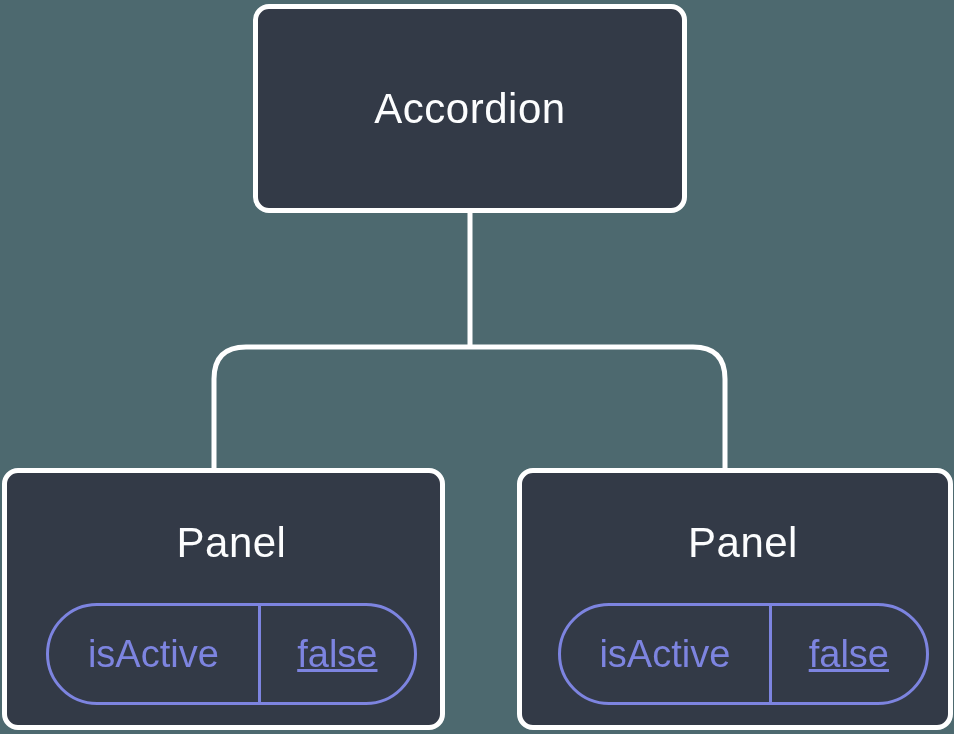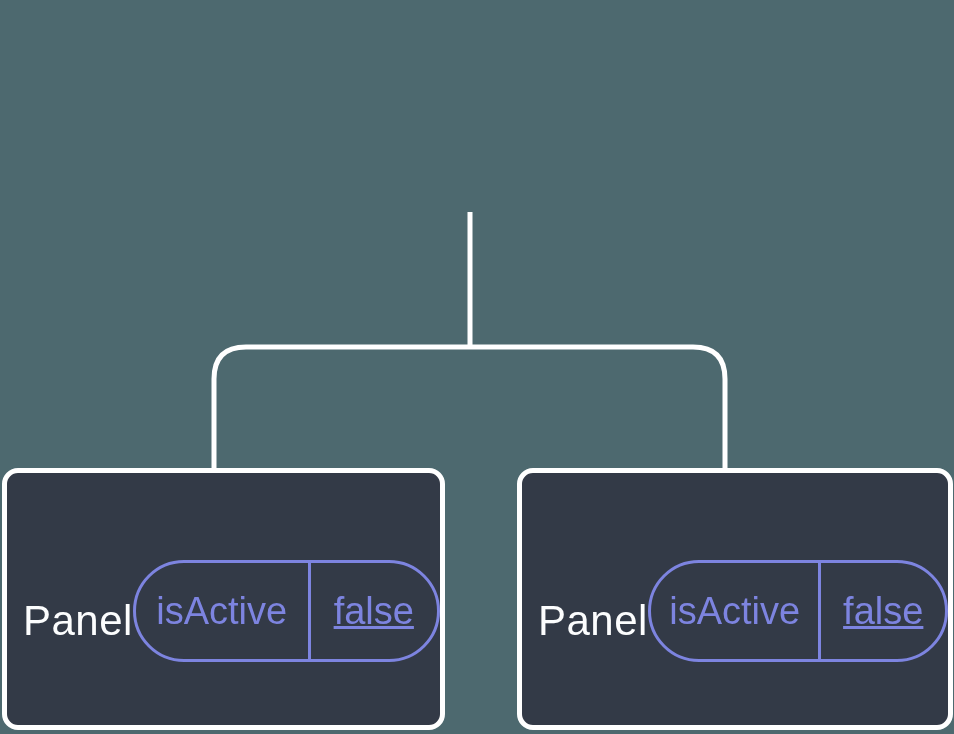--- a/index.html
+++ b/index.html
@@ -40,30 +40,30 @@
     left:253px;top:4px;width:434px;height:209px;
     display:flex;align-items:center;justify-content:center;
   }
   .node-label{
     font-size:42px;
     font-weight:500;
     letter-spacing:.5px;
     color:var(--node-text);
   }
   .node-panel{
-    display:flex;align-items:center;padding-left:16px;
+    display:flex;flex-direction:column;align-items:center;padding-left:16px;
   }
   .node-panel .node-label{
     margin-top:44px;
     line-height:52px;
   }
   .panel-left{left:2px;top:468px;width:443px;height:262px;}
   .panel-right{left:517px;top:468px;width:436px;height:262px;}
   .state-pill{
-    margin-top:24px;
+    margin-top:34px;
     width:371px;height:102px;
     border:3px solid var(--state-accent);
     border-radius:51px;
     display:flex;
     align-items:stretch;
     overflow:hidden;
     color:var(--state-accent);
     font-size:38px;
   }
   .state-key{
@@ -79,20 +79,23 @@
 </head>
 <body>
 
 <div class="diagram">
 
   <svg class="connector-svg" width="954" height="734" viewBox="0 0 954 734" aria-hidden="true">
     <path d="M470 212 L470 347"></path>
     <path d="M214 470 L214 379 Q214 347 246 347 L693 347 Q725 347 725 379 L725 470"></path>
   </svg>
 
+  <div class="node node-root">
+    <div class="node-label">Accordion</div>
+  </div>
 
   <div class="node node-panel panel-left">
     <div class="node-label">Panel</div>
     <div class="state-pill">
       <div class="state-key">isActive</div>
       <div class="state-value">false</div>
     </div>
   </div>
 
   <div class="node node-panel panel-right">

